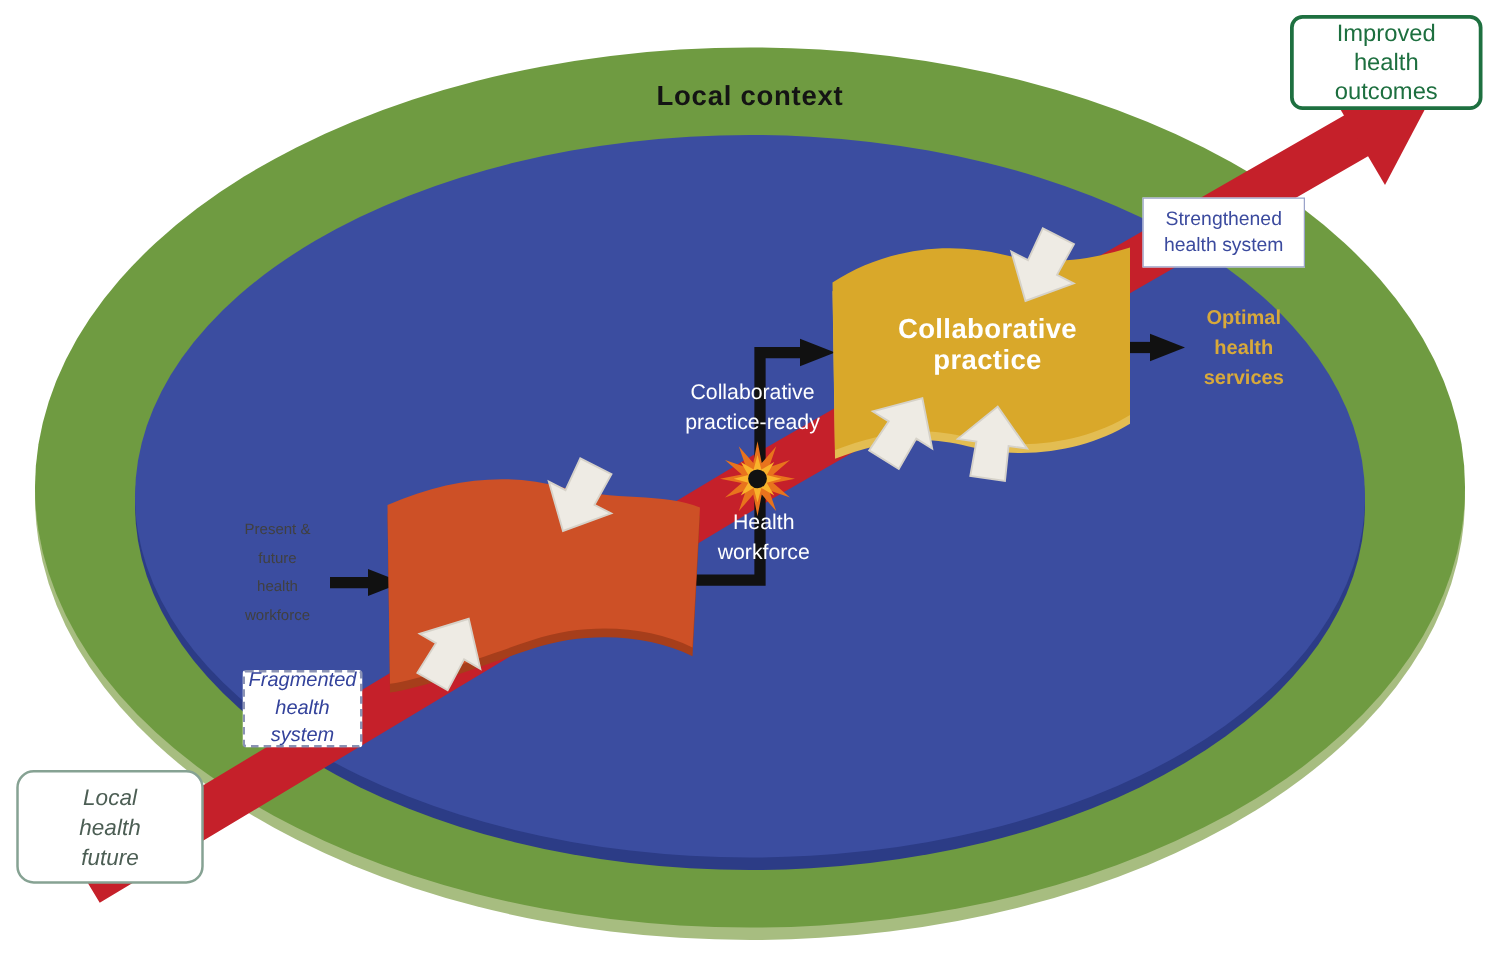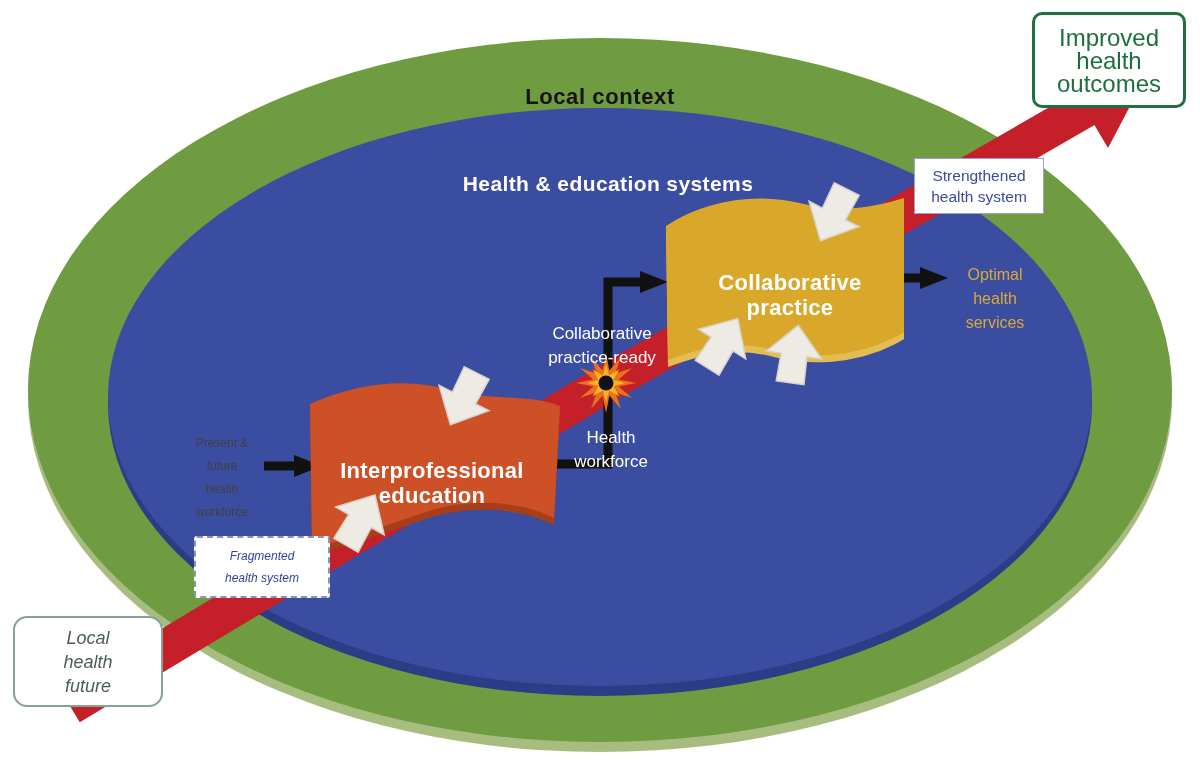--- a/index.html
+++ b/index.html
@@ -1,37 +1,37 @@
 <!DOCTYPE html>
 <html><head>
 <meta charset="utf-8">
 <style>
   html,body{margin:0;padding:0;background:#fff;}
   #stage{
     position:relative;width:1200px;height:773px;overflow:hidden;background:#ffffff;
     font-family:"Liberation Sans", sans-serif;
   }
   #shapes{position:absolute;left:0;top:0;}
-  .lbl{position:absolute;transform:translateX(-50%);text-align:center;white-space:nowrap;margin-top:20px;}
+  .lbl{position:absolute;transform:translateX(-50%);text-align:center;white-space:nowrap;}
   .lbl span{display:block;}
   .lbl-local-context{font-size:22px;font-weight:bold;color:#141414;letter-spacing:.6px;}
   .lbl-systems{font-size:21px;font-weight:bold;color:#ffffff;letter-spacing:.4px;}
   .lbl-banner{font-size:22px;font-weight:bold;color:#ffffff;line-height:25px;letter-spacing:.3px;}
   .lbl-collab-ready,.lbl-health-workforce{font-size:17px;color:#ffffff;line-height:24px;}
   .lbl-present-future{font-size:12px;color:#404040;line-height:23px;}
-  .lbl-optimal{font-size:16px;color:#d8a93a;line-height:24px;}
+  .lbl-optimal{font-size:16px;color:#d8a93a;line-height:24px;font-weight:bold;}
   .box{position:absolute;background:#ffffff;display:flex;flex-direction:column;
        justify-content:center;align-items:center;text-align:center;box-sizing:border-box;}
   .box span{display:block;}
-  .box-improved{left:1032px;top:12px;width:154px;height:96px;border:3px solid #1e7040;
-       border-radius:10px;color:#1d6f3f;font-size:24px;line-height:23px;}
+  .box-improved{left:1032px;top:12px;width:154px;height:76px;border:3px solid #1e7040;
+       border-radius:10px;color:#1d6f3f;font-size:19px;line-height:23px;}
   .box-strengthened{left:914px;top:158px;width:130px;height:56px;border:1px solid #9aa3c9;
        color:#3b4a9e;font-size:15.5px;line-height:21px;}
-  .box-fragmented{left:194px;top:536px;width:136px;height:62px;border:2px dashed #8b93b5;
-       border-radius:3px;color:#33429b;font-size:12px;font-style:italic;line-height:22px;}
+  .box-fragmented{left:194px;top:536px;width:96px;height:62px;border:2px dashed #8b93b5;
+       border-radius:3px;color:#33429b;font-size:16px;font-style:italic;line-height:22px;}
   .box-local-needs{left:13px;top:616px;width:150px;height:91px;border:2px solid #86a293;
        border-radius:14px;color:#4c5e54;font-size:18px;font-style:italic;line-height:24px;text-align:right;}
 </style>
 </head>
 <body>
 
 <div id="stage">
 
   <svg id="shapes" width="1200" height="773" viewBox="0 0 1200 773">
     <defs>
@@ -81,26 +81,21 @@
         596.8,373.8 591,357 602.6,370.4 606,353 609.4,370.4 621,357 615.2,373.8 632,368
         618.6,379.6"></polygon>
       <polygon fill="#f9b32b" points="625,383 613.4,386.1 619.4,396.4 609.1,390.4 606,402
         602.9,390.4 592.6,396.4 598.6,386.1 587,383 598.6,379.9 592.6,369.6 602.9,375.6 606,364
         609.1,375.6 619.4,369.6 613.4,379.9"></polygon>
       <circle cx="606" cy="383" r="7.5" fill="#121212"></circle>
     </g>
   </svg>
 
   <div class="lbl lbl-local-context" style="left:600px;top:64px;">Local context</div>
-  <div class="lbl lbl-systems" style="left:608px;top:152px;">Health &amp; education systems</div>
 
-  <div class="lbl lbl-banner" style="left:432px;top:438px;">
-    <span>Interprofessional</span>
-    <span>education</span>
-  </div>
   <div class="lbl lbl-banner" style="left:790px;top:250px;">
     <span>Collaborative</span>
     <span>practice</span>
   </div>
 
   <div class="lbl lbl-collab-ready" style="left:602px;top:302px;">
     <span>Collaborative</span>
     <span>practice-ready</span>
   </div>
   <div class="lbl lbl-health-workforce" style="left:611px;top:406px;">

